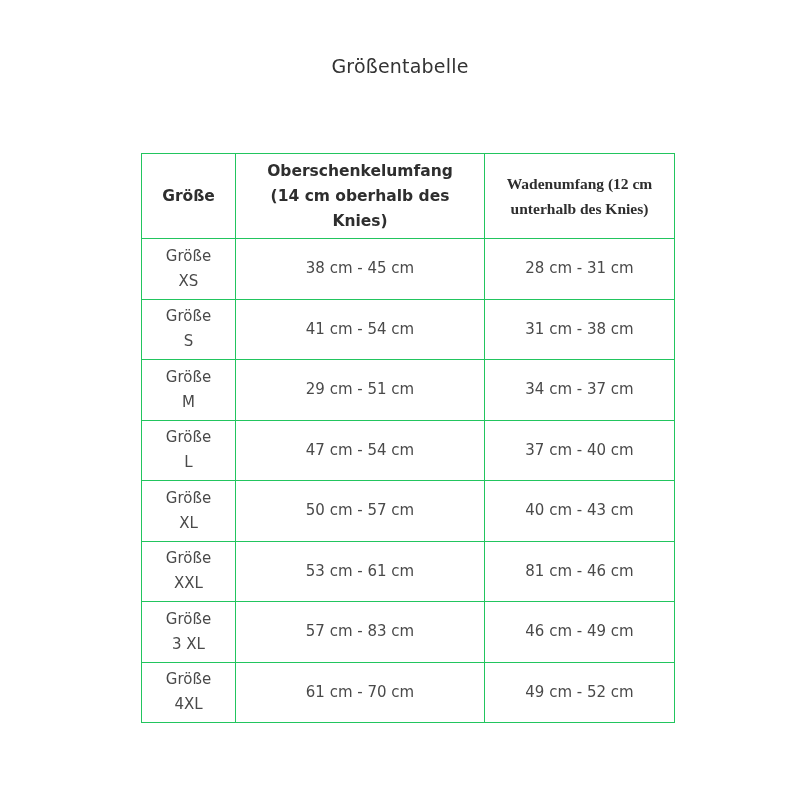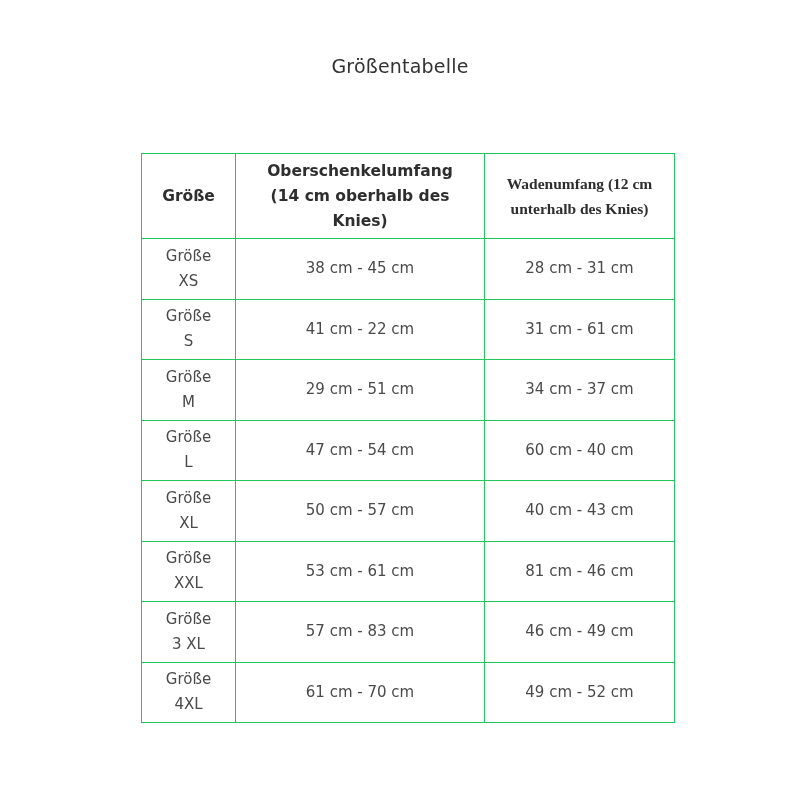--- a/index.html
+++ b/index.html
@@ -42,38 +42,38 @@
           <span class="size-label">XS</span>
         </td>
         <td>38 cm - 45 cm</td>
         <td>28 cm - 31 cm</td>
       </tr>
       <tr>
         <td>
           <span class="size-label">Größe</span>
           <span class="size-label">S</span>
         </td>
-        <td>41 cm - 22 cm</td>
-        <td>31 cm - 61 cm</td>
+        <td>41 cm - 54 cm</td>
+        <td>31 cm - 38 cm</td>
       </tr>
       <tr>
         <td>
           <span class="size-label">Größe</span>
           <span class="size-label">M</span>
         </td>
         <td>29 cm - 51 cm</td>
         <td>34 cm - 37 cm</td>
       </tr>
       <tr>
         <td>
           <span class="size-label">Größe</span>
           <span class="size-label">L</span>
         </td>
         <td>47 cm - 54 cm</td>
-        <td>60 cm - 40 cm</td>
+        <td>37 cm - 40 cm</td>
       </tr>
       <tr>
         <td>
           <span class="size-label">Größe</span>
           <span class="size-label">XL</span>
         </td>
         <td>50 cm - 57 cm</td>
         <td>40 cm - 43 cm</td>
       </tr>
       <tr>

